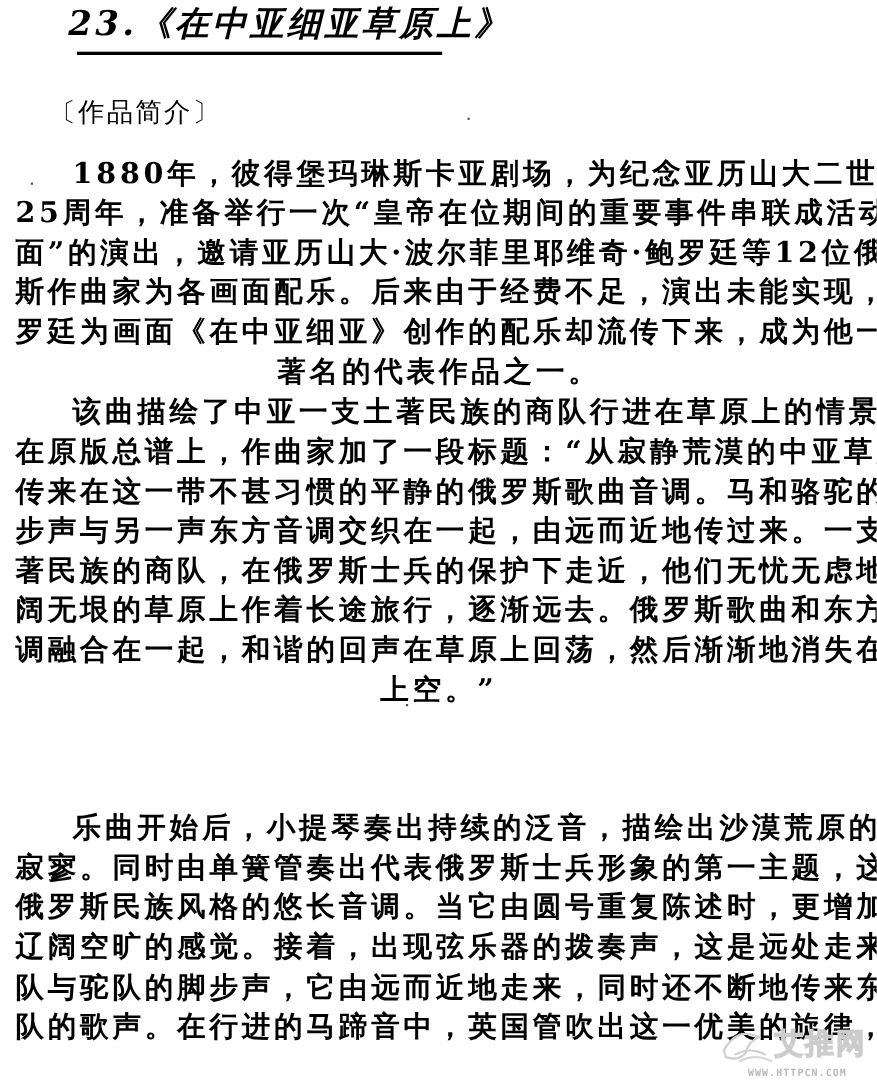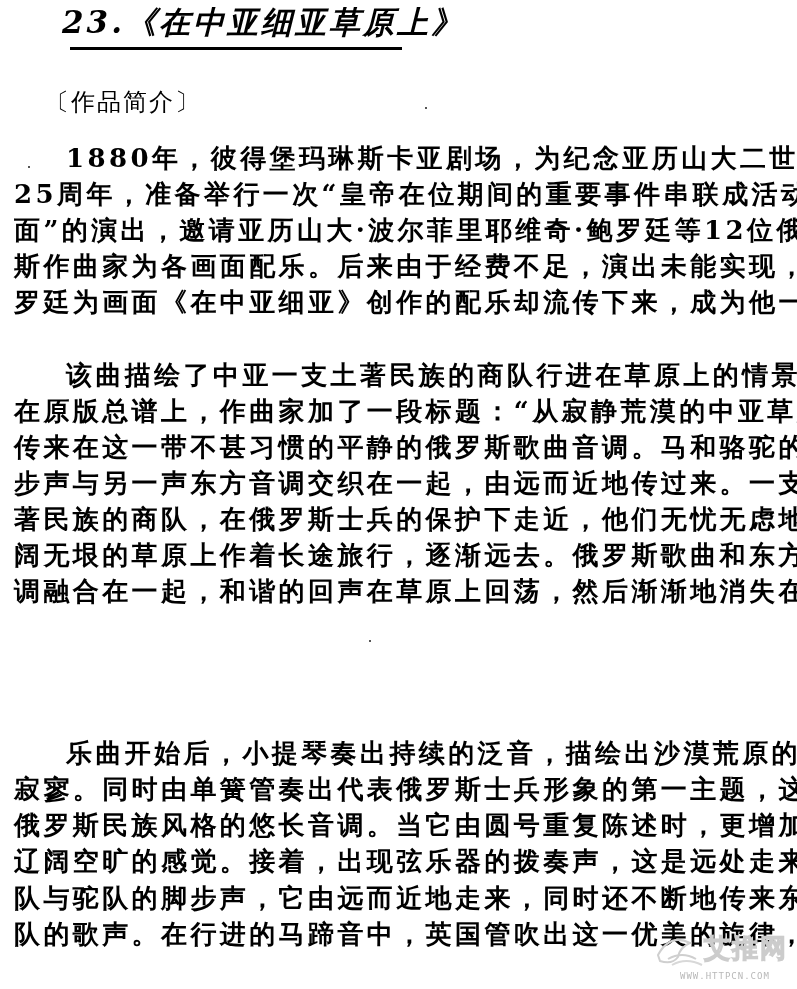--- a/index.html
+++ b/index.html
@@ -28,28 +28,30 @@
   <div class="title">23.《在中亚细亚草原上》</div>
   <div class="title-rule"></div>
 
   <div class="section-head" style="top:86px;">〔作品简介〕</div>
 
   <div class="line indent" style="top:141px;">1880年，彼得堡玛琳斯卡亚剧场，为纪念亚历山大二世登基</div>
   <div class="line" style="top:177px;">25周年，准备举行一次“皇帝在位期间的重要事件串联成活动画</div>
   <div class="line" style="top:213px;">面”的演出，邀请亚历山大·波尔菲里耶维奇·鲍罗廷等12位俄罗</div>
   <div class="line" style="top:249px;">斯作曲家为各画面配乐。后来由于经费不足，演出未能实现，但鲍</div>
   <div class="line" style="top:285px;">罗廷为画面《在中亚细亚》创作的配乐却流传下来，成为他一生最</div>
+  <div class="line" style="top:321px;">著名的代表作品之一。</div>
 
   <div class="line indent" style="top:358px;">该曲描绘了中亚一支土著民族的商队行进在草原上的情景。</div>
   <div class="line" style="top:394px;">在原版总谱上，作曲家加了一段标题：“从寂静荒漠的中亚草原上，</div>
   <div class="line" style="top:430px;">传来在这一带不甚习惯的平静的俄罗斯歌曲音调。马和骆驼的脚</div>
   <div class="line" style="top:466px;">步声与另一声东方音调交织在一起，由远而近地传过来。一支土</div>
   <div class="line" style="top:502px;">著民族的商队，在俄罗斯士兵的保护下走近，他们无忧无虑地在广</div>
   <div class="line" style="top:538px;">阔无垠的草原上作着长途旅行，逐渐远去。俄罗斯歌曲和东方音</div>
   <div class="line" style="top:574px;">调融合在一起，和谐的回声在草原上回荡，然后渐渐地消失在草原</div>
+  <div class="line" style="top:610px;">上空。”</div>
 
 
   <div class="line indent" style="top:736px;">乐曲开始后，小提琴奏出持续的泛音，描绘出沙漠荒原的空旷</div>
   <div class="line" style="top:772px;">寂寥。同时由单簧管奏出代表俄罗斯士兵形象的第一主题，这是</div>
   <div class="line" style="top:808px;">俄罗斯民族风格的悠长音调。当它由圆号重复陈述时，更增加了</div>
   <div class="line" style="top:844px;">辽阔空旷的感觉。接着，出现弦乐器的拨奏声，这是远处走来的马</div>
   <div class="line" style="top:881px;">队与驼队的脚步声，它由远而近地走来，同时还不断地传来东方商</div>
   <div class="line" style="top:917px;">队的歌声。在行进的马蹄音中，英国管吹出这一优美的旋律，然后</div>
 
   <div class="speck" style="left:425px; top:107px;"></div>
@@ -58,16 +60,16 @@
 
   <div class="watermark">
     <svg class="wm-logo" width="140" height="45" viewBox="0 0 140 45">
       <path d="M8 30 Q20 8 40 18 Q30 22 28 32 Q22 40 10 36 Z" fill="none" stroke="#cfcfcf" stroke-width="2"></path>
       <path d="M18 34 Q32 26 46 34" fill="none" stroke="#cfcfcf" stroke-width="2"></path>
       <path d="M22 40 Q36 32 52 40" fill="none" stroke="#d8d8d8" stroke-width="2"></path>
       <text x="54" y="32" font-size="26" font-weight="bold" fill="none" stroke="#cccccc" stroke-width="1.2" font-family="DejaVu Sans, sans-serif">艾</text>
       <text x="82" y="32" font-size="26" font-weight="bold" fill="none" stroke="#cccccc" stroke-width="1.2" font-family="DejaVu Sans, sans-serif">推</text>
       <text x="110" y="32" font-size="26" font-weight="bold" fill="none" stroke="#cccccc" stroke-width="1.2" font-family="DejaVu Sans, sans-serif">网</text>
     </svg>
-    <div class="wm-text" style="left:30px;">WWW.HTTPCN.COM</div>
+    <div class="wm-text" style="left:30px;font-weight:bold;">WWW.HTTPCN.COM</div>
   </div>
 
 </div>
 
 </body></html>

